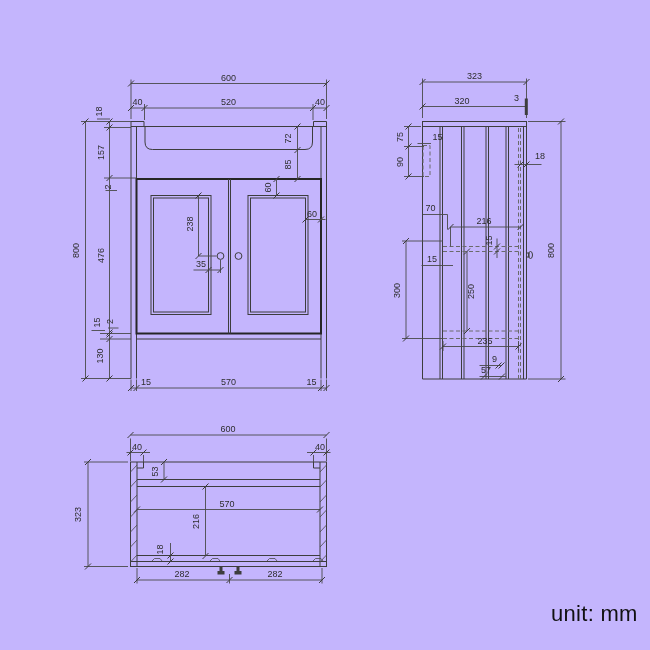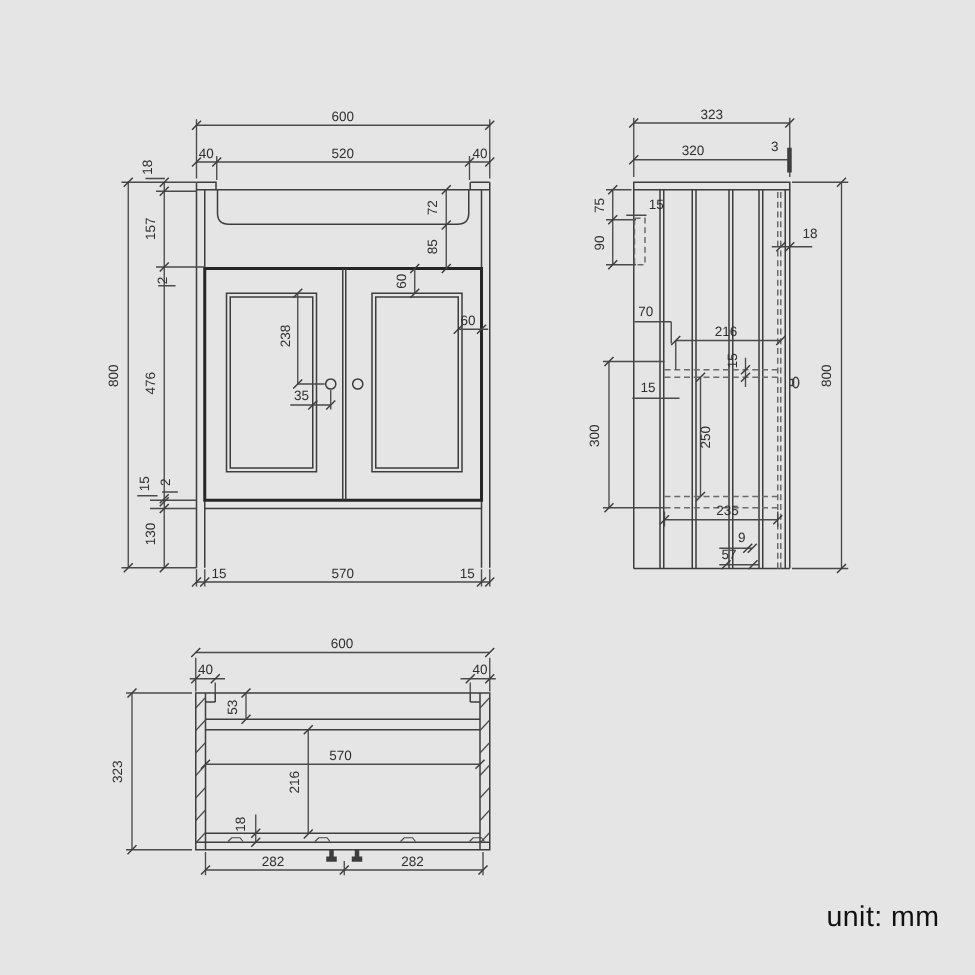--- a/index.html
+++ b/index.html
@@ -1,28 +1,28 @@
 <!DOCTYPE html>
 <html><head>
 <meta charset="utf-8">
 <style>
   html,body{margin:0;padding:0;background:#ffffff;}
-  #canvas{position:relative;width:650px;height:650px;background:#e5e5e5;overflow:hidden;}
+  #canvas{position:relative;width:650px;height:650px;background:#c4b5fd;overflow:hidden;}
   svg{position:absolute;left:0;top:0;}
   svg text{font-family:"Liberation Sans", sans-serif;font-size:9px;fill:#2e2e2e;}
   .s1{stroke:#3d3d3d;stroke-width:1;fill:none;}
   .s2{stroke:#262626;stroke-width:2;fill:none;}
   .dim{stroke:#4a4a4a;stroke-width:0.9;fill:none;}
   .tick{stroke:#3d3d3d;stroke-width:1;fill:none;}
   .dash{stroke:#6a6a6a;stroke-width:1;fill:none;stroke-dasharray:4 2.5;}
   .thin{stroke:#4a4a4a;stroke-width:0.8;fill:none;}
   .knob{stroke:#3d3d3d;stroke-width:1;fill:none;}
   .fill{fill:#3d3d3d;stroke:none;}
   #unit-label{position:absolute;left:551px;top:601px;font-family:"Liberation Sans", sans-serif;
-    font-size:19px;color:#111111;letter-spacing:0.3px;}
+    font-size:22px;color:#111111;letter-spacing:0.3px;}
 </style>
 </head>
 <body>
 
 <div id="canvas">
 <svg width="650" height="650" viewBox="0 0 650 650">
 
   <g>
     <g>
 

